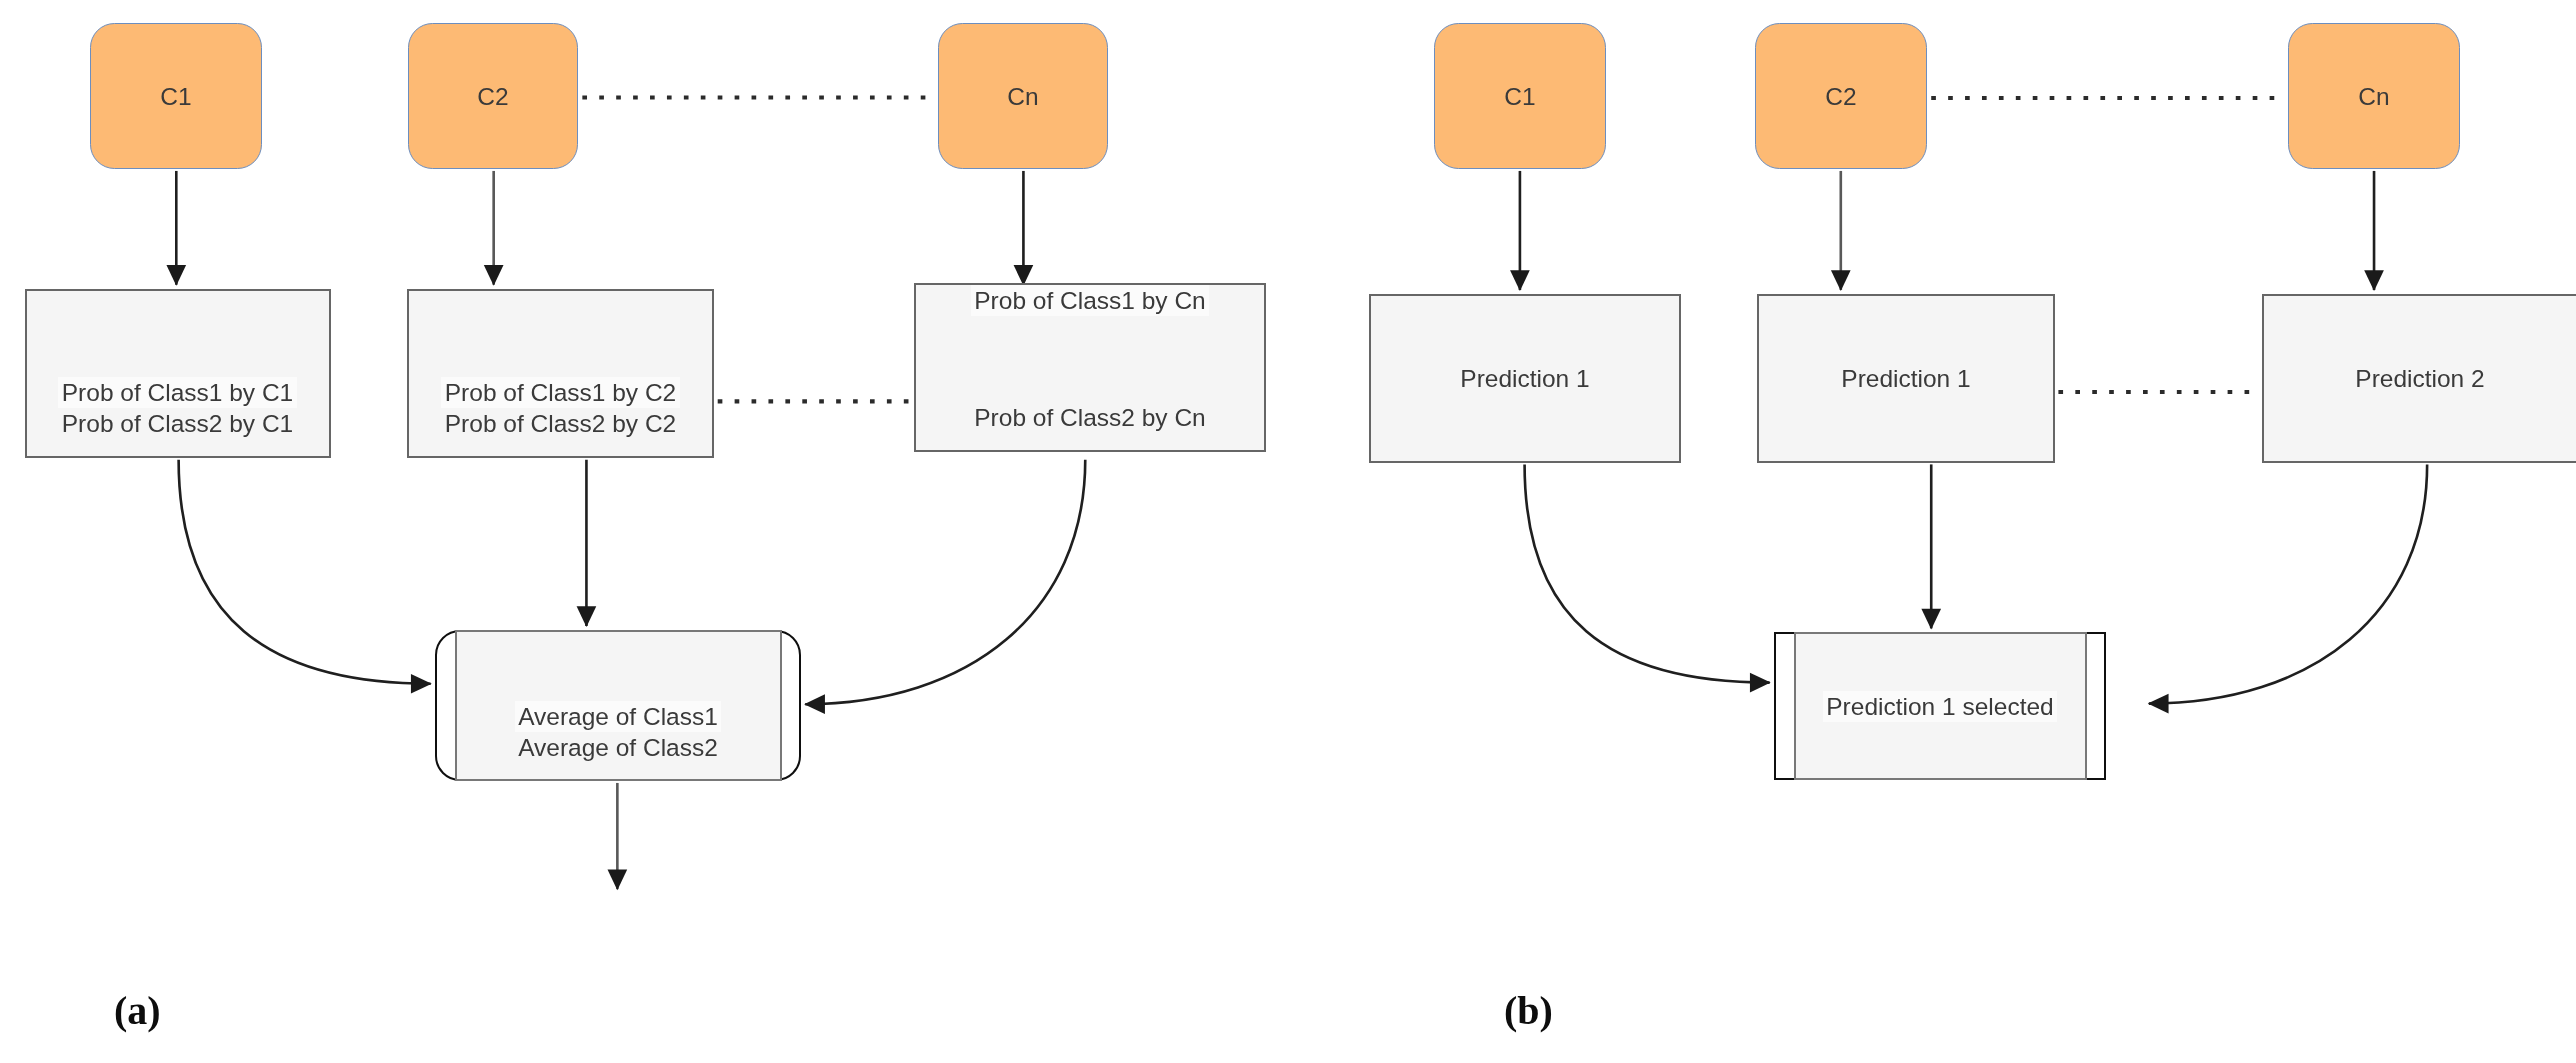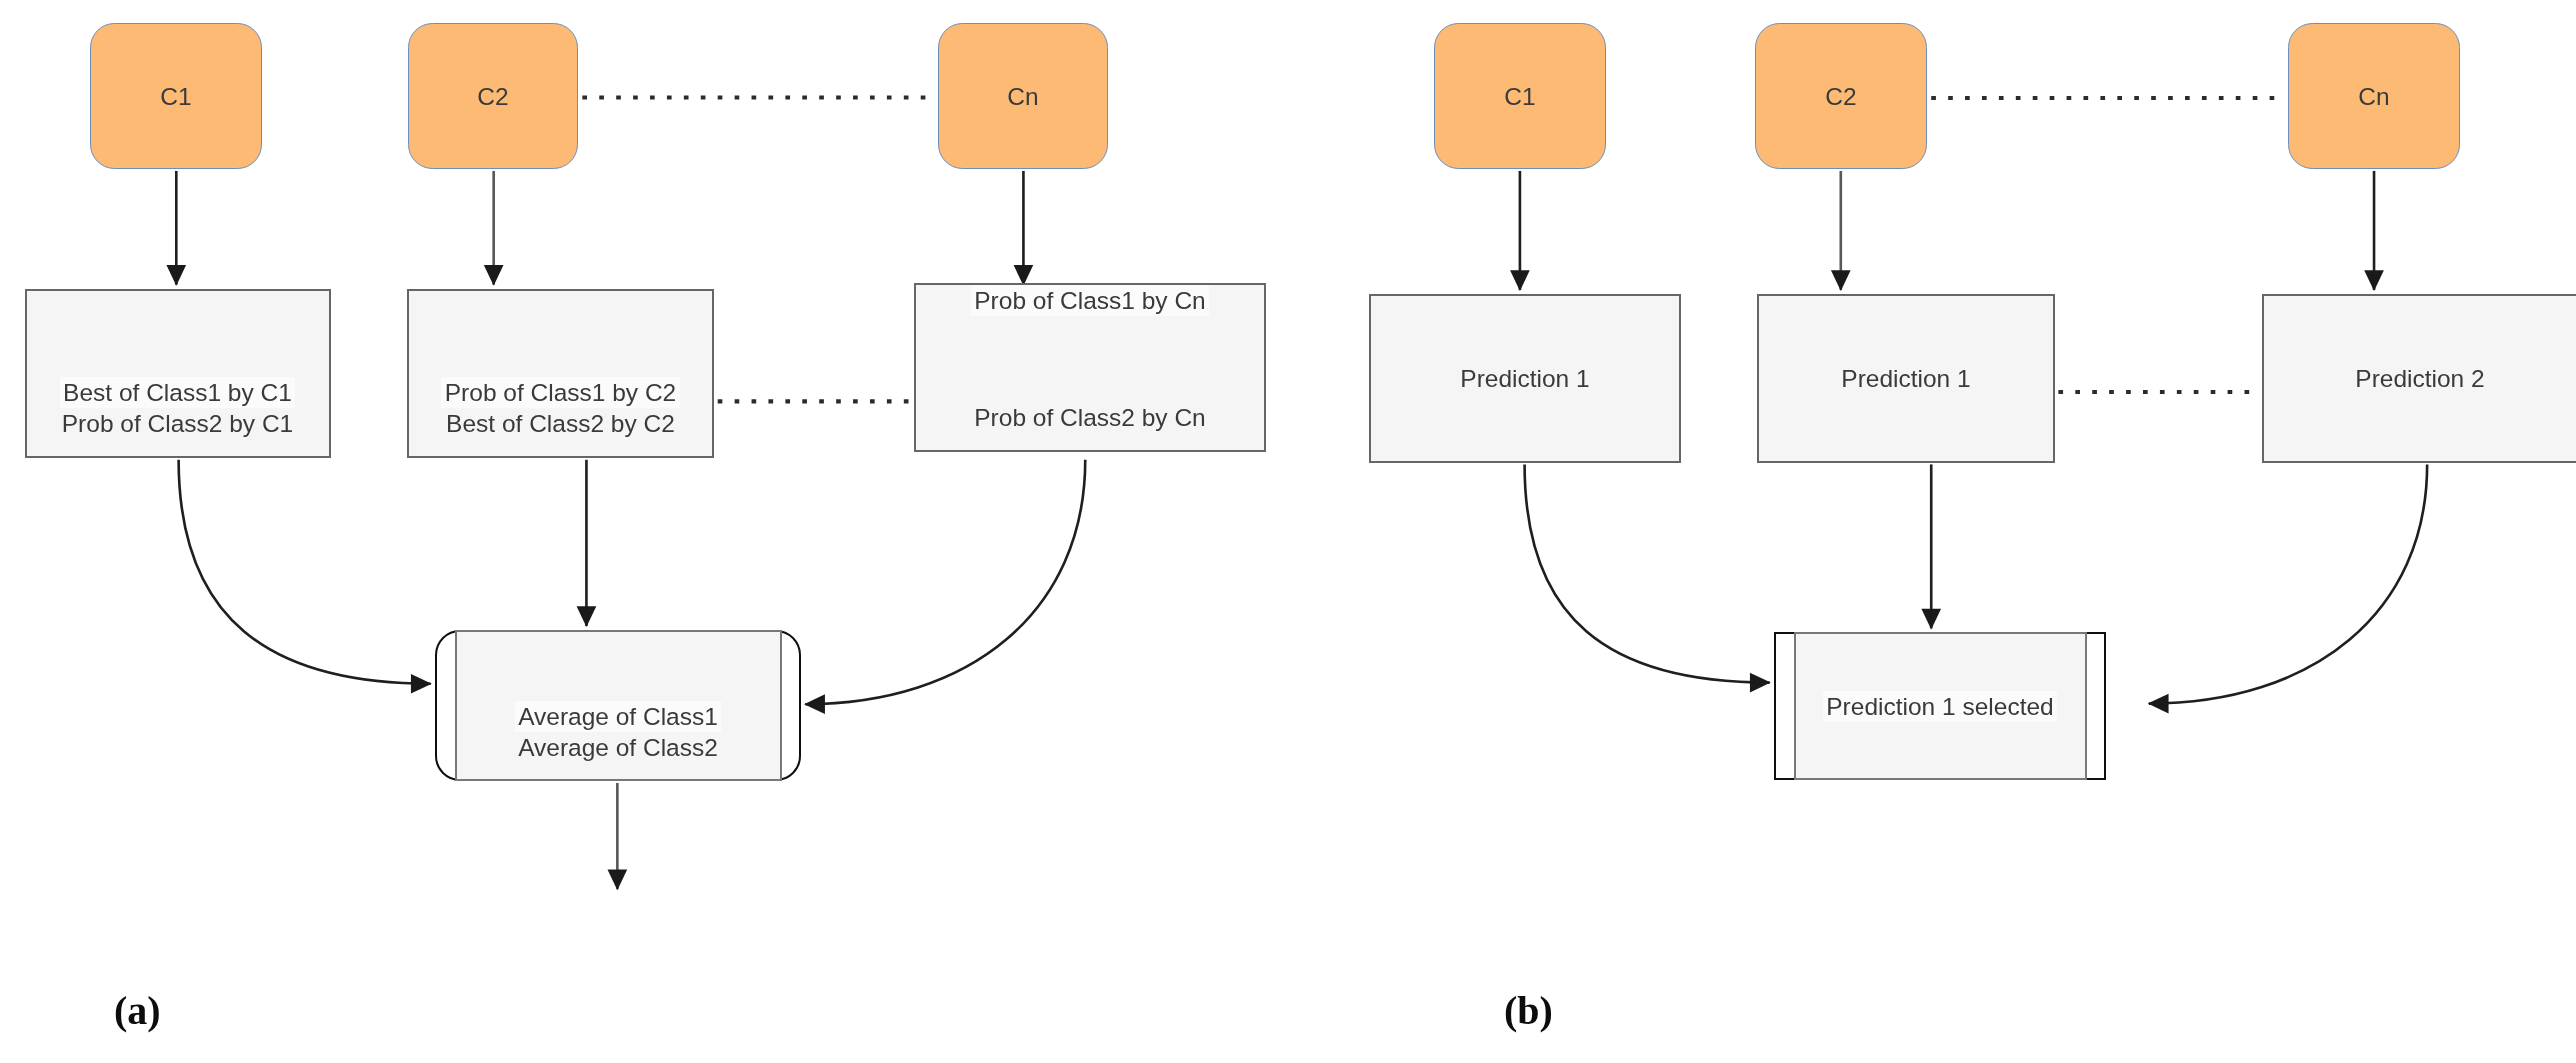--- a/index.html
+++ b/index.html
@@ -62,26 +62,26 @@
     <span class="line">C1</span>
   </div>
   <div class="node blue" style="left:408px;top:23px;width:170px;height:146px;">
     <span class="line">C2</span>
   </div>
   <div class="node blue" style="left:938px;top:23px;width:170px;height:146px;">
     <span class="line">Cn</span>
   </div>
 
   <div class="node gray-box bottom-align" style="left:24.5px;top:289px;width:306px;height:169px;">
-    <span class="line hl">Best of Class1 by C1</span>
+    <span class="line hl">Prob of Class1 by C1</span>
     <span class="line">Prob of Class2 by C1</span>
   </div>
   <div class="node gray-box bottom-align" style="left:407px;top:289px;width:307px;height:169px;">
     <span class="line hl">Prob of Class1 by C2</span>
-    <span class="line">Best of Class2 by C2</span>
+    <span class="line">Prob of Class2 by C2</span>
   </div>
   <div class="node gray-box bottom-align" style="left:914px;top:283px;width:352px;height:169px;justify-content:space-between;">
     <span class="line hl">Prob of Class1 by Cn</span>
     <span class="line">Prob of Class2 by Cn</span>
   </div>
 
   <div class="process" style="left:435px;top:630px;width:366px;height:151px;border-radius:25px;">
     <div class="process-inner bottom-align">
       <span class="line hl">Average of Class1</span>
       <span class="line">Average of Class2</span>

